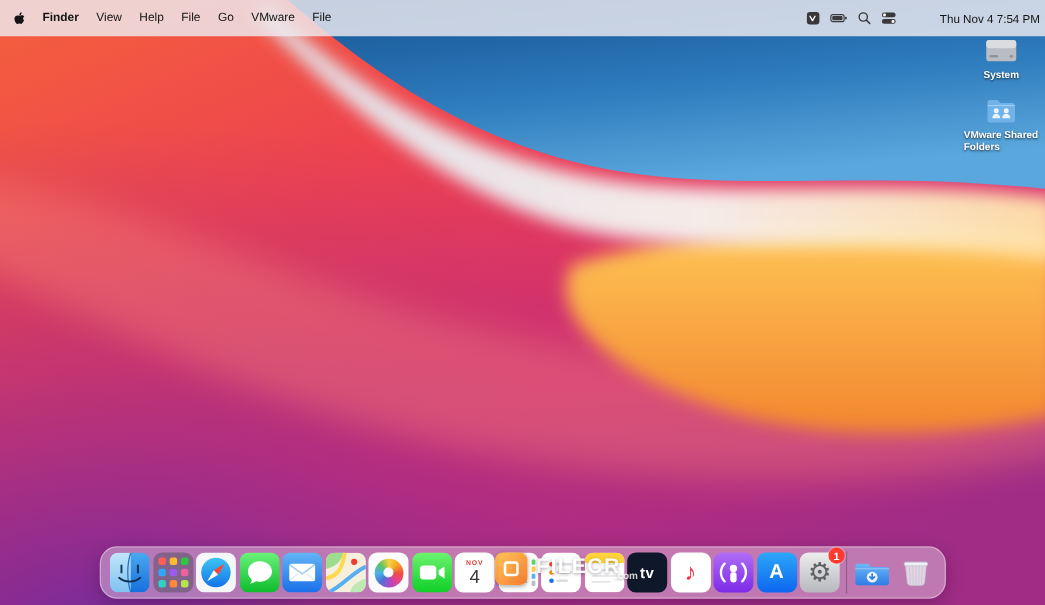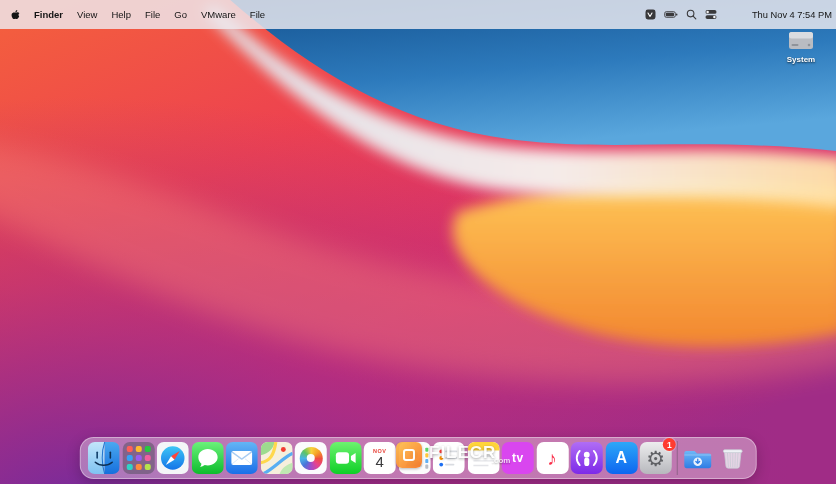--- a/index.html
+++ b/index.html
@@ -56,21 +56,21 @@
 
   .ic-photos { background:#fbfbfd; }
   .photos-wheel { position:relative; width:23px; height:23px; border-radius:50%;
     background:conic-gradient(#f7d23e,#f5a327,#ef4f3e,#e8428c,#a64ac9,#4a74d9,#49b3e8,#5fc463,#f7d23e); }
   .photos-wheel::after { content:""; position:absolute; left:7.5px; top:7.5px; width:8px; height:8px; border-radius:50%; background:#fbfbfd; }
 
   .ic-calendar { background:#fff; flex-direction:column; padding-top:3px; }
   .cal-month { color:#e8443a; font-size:5.5px; font-weight:bold; letter-spacing:0.6px; line-height:1; }
   .cal-day { color:#3a3a3c; font-size:15px; font-weight:normal; line-height:1.05; }
 
-  .ic-tv { background:#d946ef; }
+  .ic-tv { background:#0f172a; }
   .tv-label { color:#fff; font-size:12px; font-weight:bold; letter-spacing:0.5px; }
 
   .ic-music { background:#fff; }
   .music-note { color:#fa2d48; font-size:19px; line-height:1; }
 
   .ic-podcasts { background:linear-gradient(180deg,#b06df5,#7d2ae8); }
 
   .ic-appstore { background:linear-gradient(180deg,#2da7f8,#0d66f0); }
   .appstore-a { color:#fff; font-size:16px; font-weight:bold; }
 
@@ -190,20 +190,33 @@
   <div class="desktop-icon di-system">
     <svg width="30" height="26" viewBox="0 0 30 26">
       <rect x="3" y="4" width="24" height="17" rx="2.5" fill="#b9bcc2"></rect>
       <rect x="3" y="4" width="24" height="6.5" rx="2.5" fill="#dadce0"></rect>
       <rect x="5.5" y="16" width="7" height="2" rx="1" fill="#8f939a"></rect>
       <circle cx="23" cy="17" r="1.3" fill="#8f939a"></circle>
     </svg>
     <span class="di-label">System</span>
   </div>
 
+  <div class="desktop-icon di-vmware">
+    <svg width="30" height="26" viewBox="0 0 30 26">
+      <path d="M4,6 a2,2 0 0 1 2,-2 h6 l2.4,2.4 H24 a2,2 0 0 1 2,2 V20 a2,2 0 0 1 -2,2 H6 a2,2 0 0 1 -2,-2 Z" fill="#6fb3e8"></path>
+      <path d="M4,8.5 H26" stroke="rgba(255,255,255,0.4)" stroke-width="0.8"></path>
+      <g fill="#eaf4fc">
+        <circle cx="11" cy="12.5" r="2"></circle>
+        <path d="M7.8,18.5 c0,-2.4 1.4,-3.6 3.2,-3.6 s3.2,1.2 3.2,3.6 z"></path>
+        <circle cx="19" cy="12.5" r="2"></circle>
+        <path d="M15.8,18.5 c0,-2.4 1.4,-3.6 3.2,-3.6 s3.2,1.2 3.2,3.6 z"></path>
+      </g>
+    </svg>
+    <span class="di-label">VMware Shared Folders</span>
+  </div>
 
   <div class="dock">
 
     <div class="dock-item">
       <svg viewBox="0 0 34 34">
         <defs>
           <linearGradient id="finL" x1="0" y1="0" x2="0" y2="1">
               <stop offset="0" stop-color="#c2e5fa"></stop>
               <stop offset="1" stop-color="#7fc3f2"></stop>
             </linearGradient>

